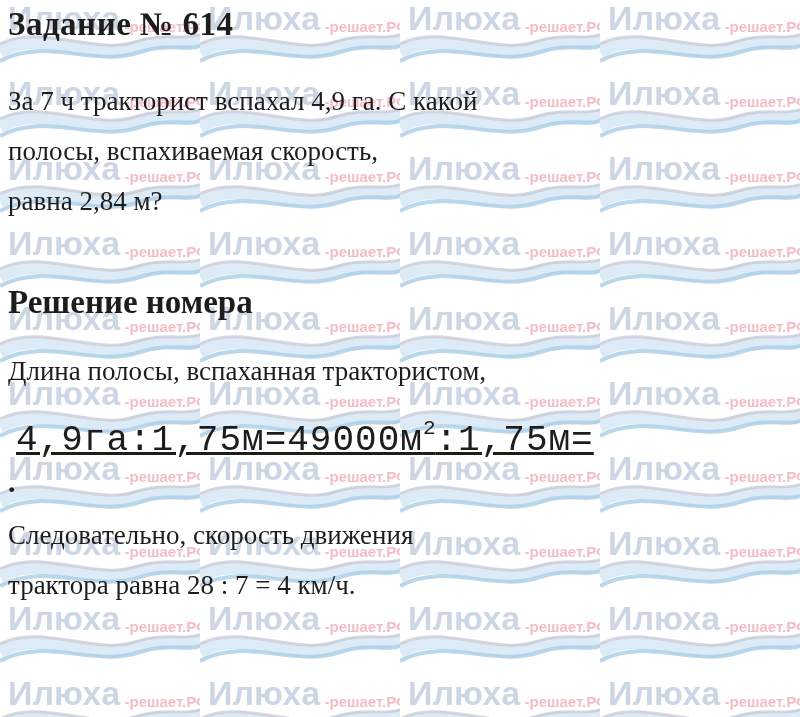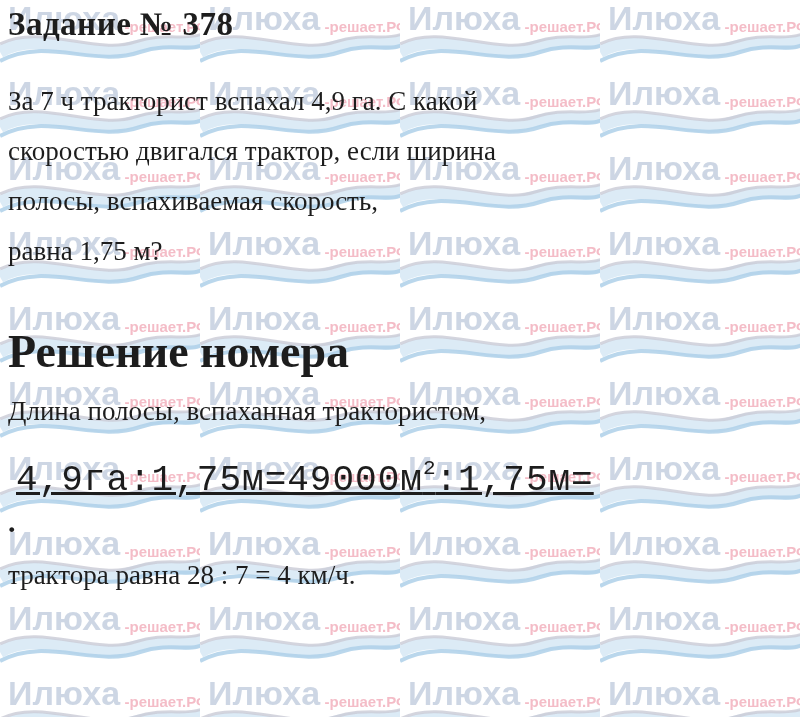--- a/index.html
+++ b/index.html
@@ -24,24 +24,24 @@
     letter-spacing: 0.5px;
     white-space: nowrap;
   }
   .problem-block { margin-top: 32px; }
   .text-line {
     font-size: 27px; line-height: 50px;
     white-space: nowrap;
   }
   .solution-heading {
     margin: 54px 0 0 0;
-    font-size: 46px; font-weight: bold; line-height: 44px;
+    font-size: 33px; font-weight: bold; line-height: 44px;
     white-space: nowrap;
   }
-  .solution-intro { margin-top: 14px; }
+  .solution-intro { margin-top: 24px; }
   .solution-intro .text-line { line-height: 47px; }
   .formula-block {
     margin-top: 6px; padding-left: 8px;
     font-family: "Liberation Mono", monospace;
     font-size: 36px; line-height: 55px;
     letter-spacing: 1px;
     white-space: nowrap;
     text-decoration: underline;
   }
   .formula-sup {
@@ -67,38 +67,38 @@
         <tspan font-size="34" fill="#bcc9db">Илюха</tspan>
         <tspan font-size="15" dy="2" fill="#f0a6b4">-решает.РФ</tspan>
       </text>
     </pattern>
   </defs>
   <rect x="0" y="0" width="800" height="717" fill="url(#wm-tile)"></rect>
 </svg>
 
 <div class="content">
 
-  <h1 class="task-title">Задание № 378</h1>
+  <h1 class="task-title">Задание № 614</h1>
 
   <div class="problem-block">
     <div class="text-line">За 7 ч тракторист вспахал 4,9 га. С какой</div>
-    <div class="text-line">скоростью двигался трактор, если ширина</div>
     <div class="text-line">полосы, вспахиваемая скорость,</div>
-    <div class="text-line">равна 1,75 м?</div>
+    <div class="text-line">равна 2,84 м?</div>
   </div>
 
   <h2 class="solution-heading">Решение номера</h2>
 
   <div class="solution-intro">
     <div class="text-line">Длина полосы, вспаханная трактористом,</div>
   </div>
 
   <div class="formula-block">
     <div class="formula-line"><span>4,9га:1,75м=49000м</span><span class="formula-sup">2</span><span>:1,75м=</span></div>
   </div>
 
   <div class="period-line">.</div>
 
   <div class="conclusion-block">
+    <div class="text-line">Следовательно, скорость движения</div>
     <div class="text-line">трактора равна 28 : 7 = 4 км/ч.</div>
   </div>
 
 </div>
 
 </body></html>

